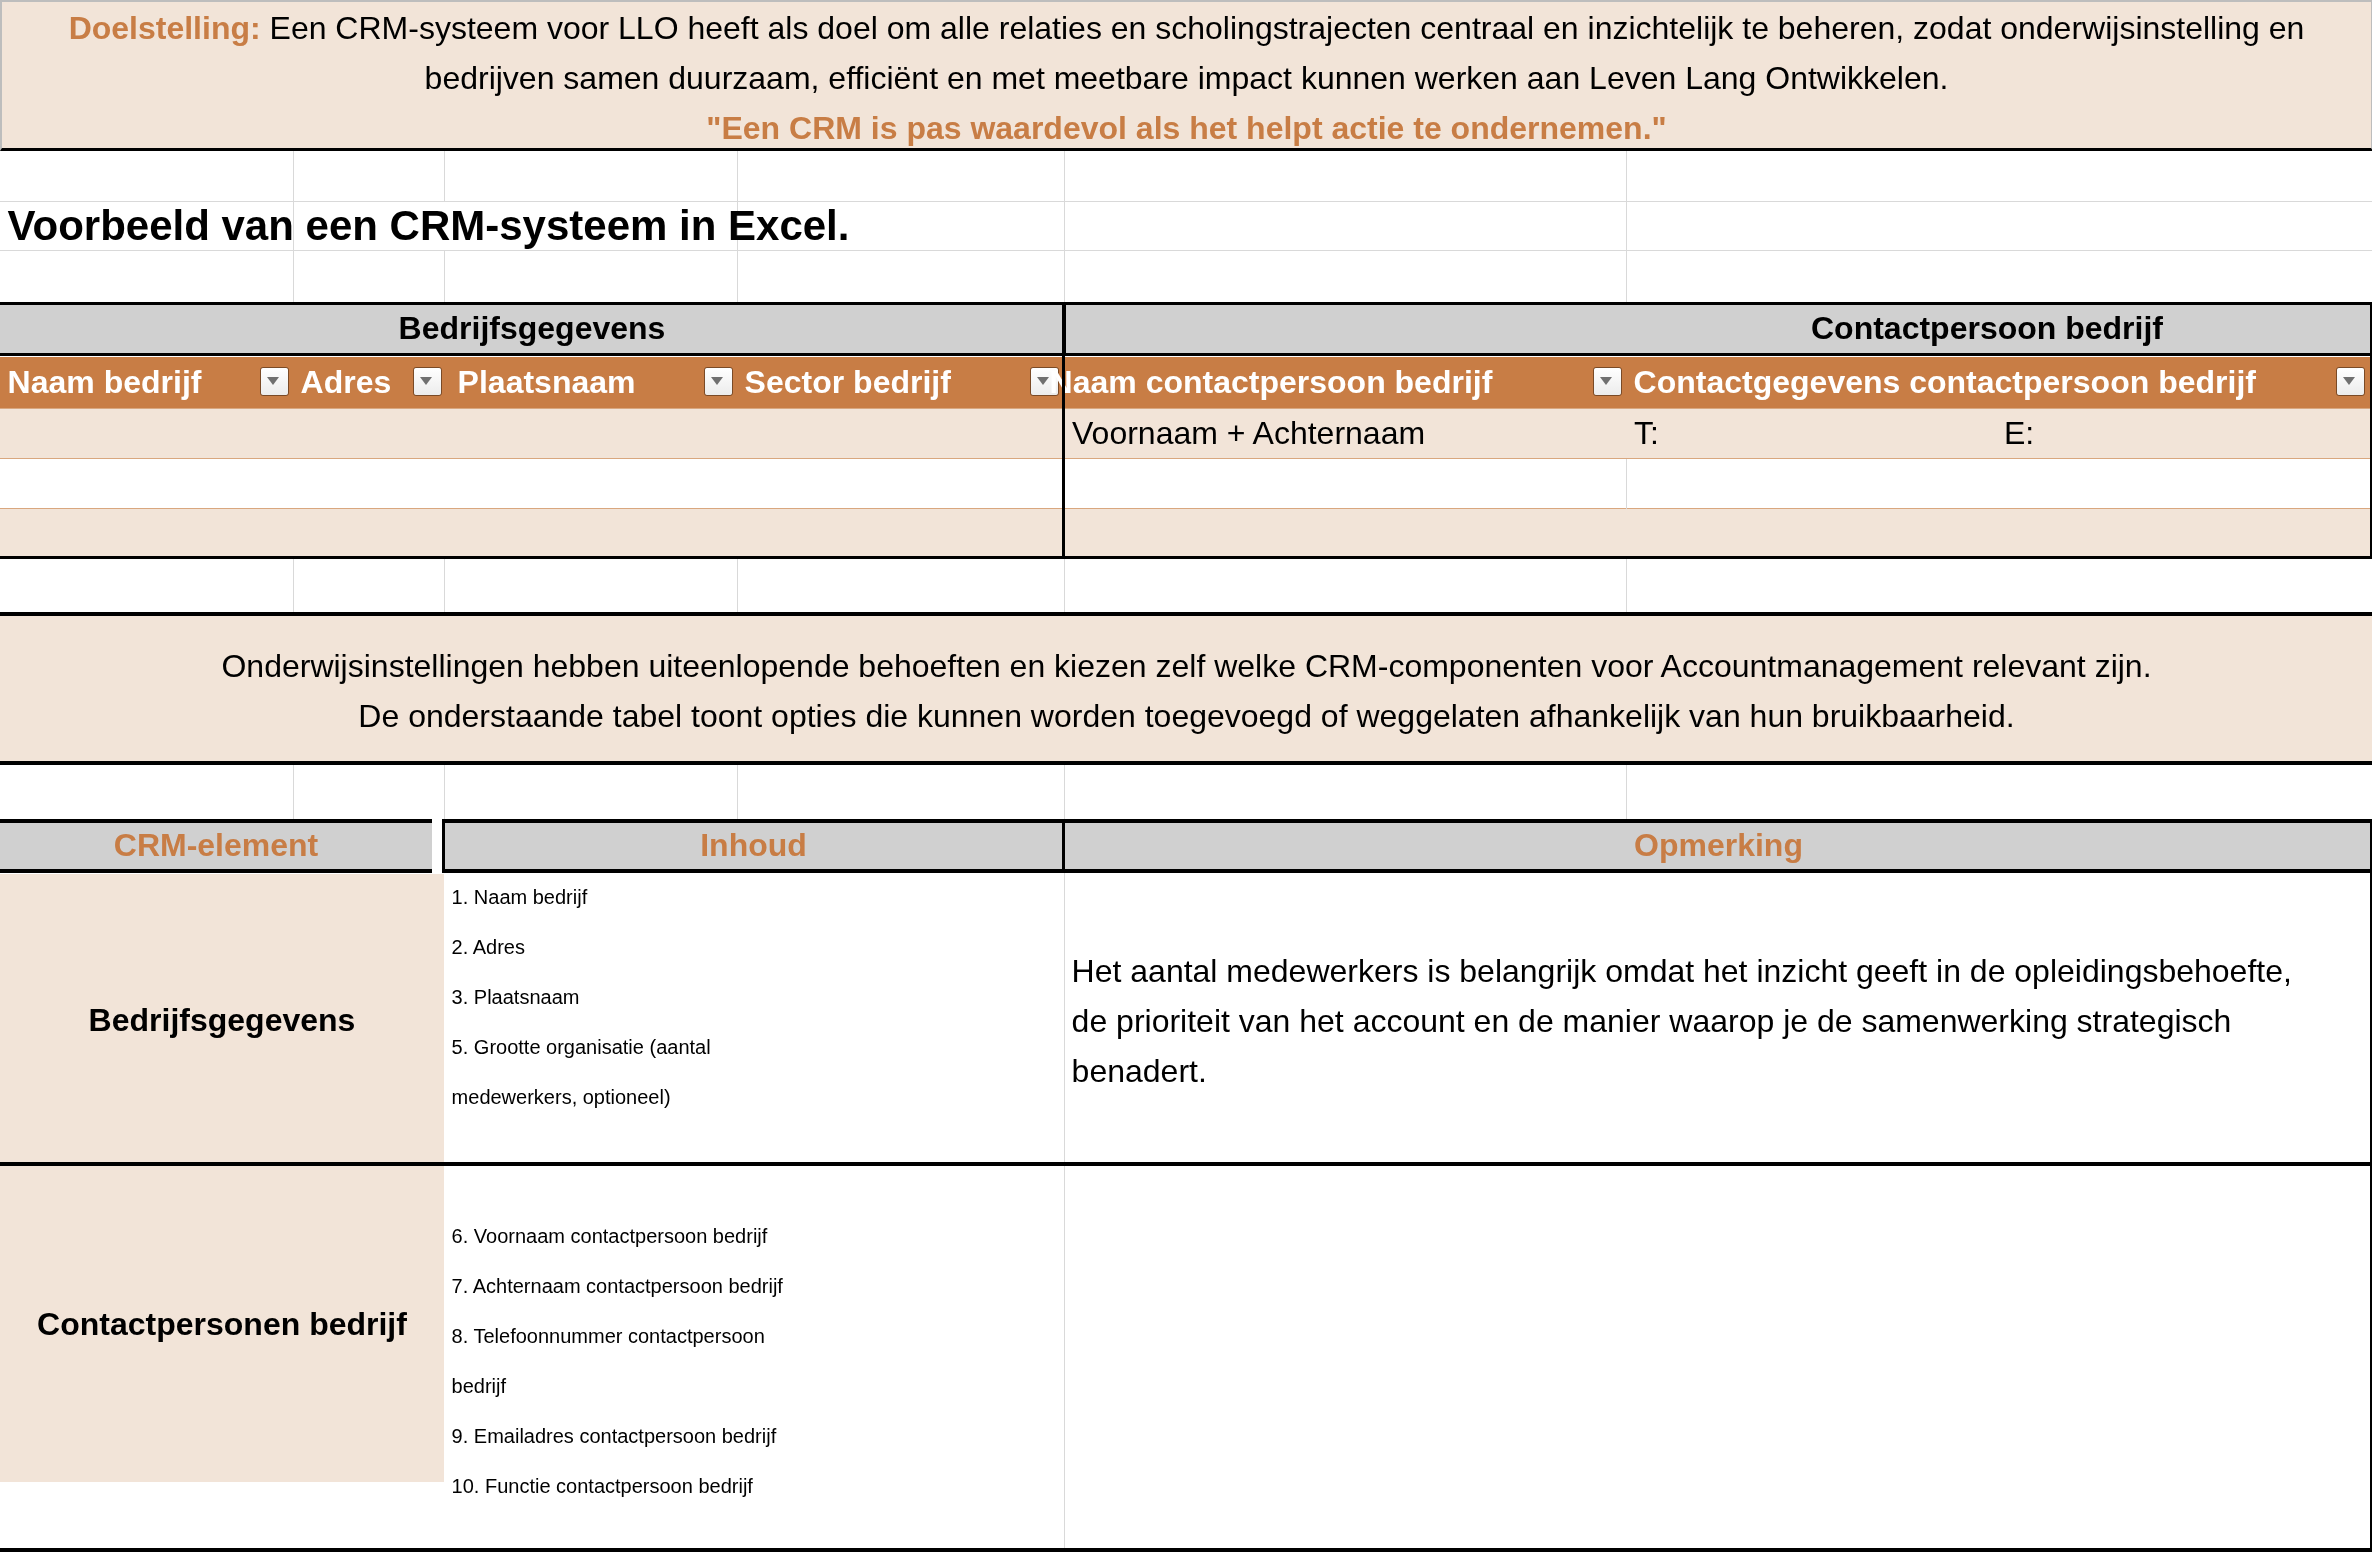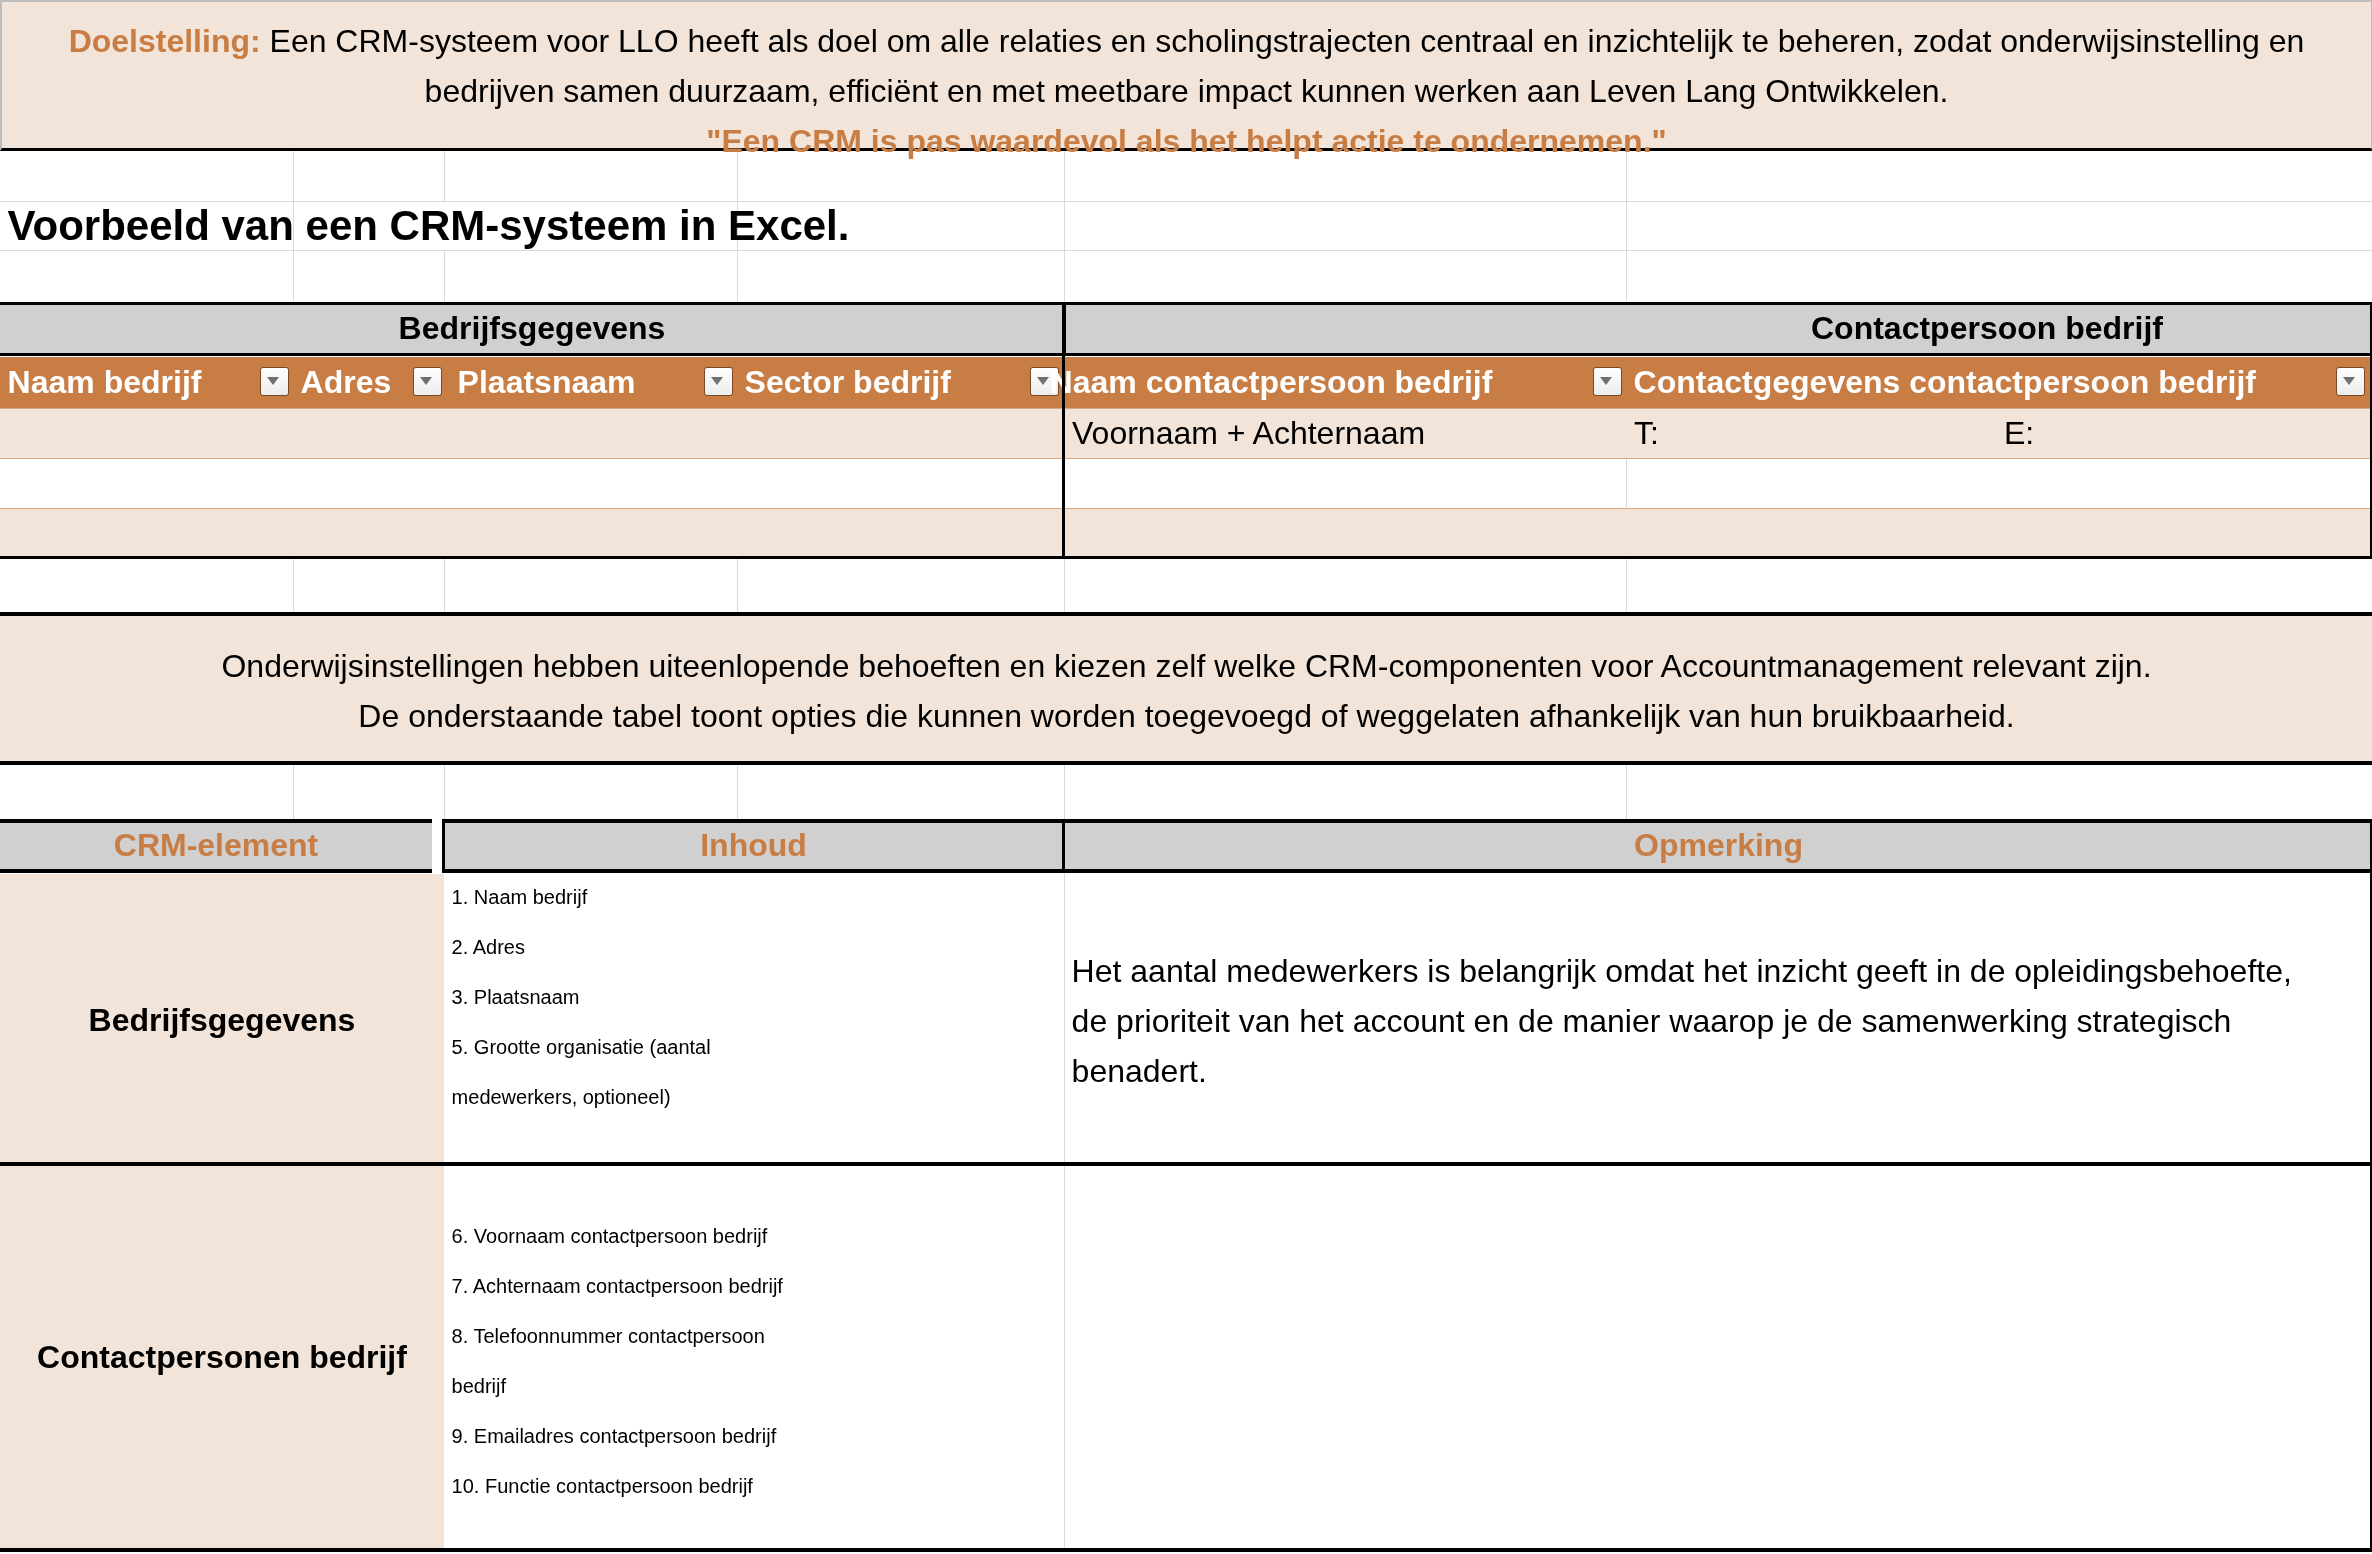--- a/index.html
+++ b/index.html
@@ -12,21 +12,21 @@
   .abs { position: absolute; box-sizing: border-box; }
   .gridline-v { position: absolute; width: 1px; background: #d9d9d9; }
   .gridline-h { position: absolute; height: 1px; background: #d9d9d9; }
 
   
   .banner {
     left: 0; top: 0; width: 2373px; height: 151px;
     background: #f2e4d8;
     border-top: 2.9px solid #bdbdbd; border-left: 2.9px solid #bdbdbd; border-right: 2.9px solid #bdbdbd;
     border-bottom: 3.8px solid #000;
-    text-align: center; font-size: 32px; line-height: 50px; padding-top: 14px;
+    text-align: center; font-size: 32px; line-height: 50px; padding-top: 1px;
   }
   .accent { color: #c87d45; font-weight: bold; }
 
   .title-text { left: 7.6px; top: 201px; height: 50px; line-height: 50px; font-size: 42px; font-weight: bold; }
 
   
   .sec-head {
     top: 302px; height: 54px; background: #d0d0d0;
     border-top: 3.8px solid #000; border-bottom: 3.8px solid #000;
     text-align: center; font-weight: bold; font-size: 32px; line-height: 46px;
@@ -185,21 +185,21 @@
   <div>3. Plaatsnaam</div>
   <div>5. Grootte organisatie (aantal</div>
   <div>medewerkers, optioneel)</div>
 </div>
 <div class="abs remark" style="left:1064px;top:946px;width:1306px;">
   <div>Het aantal medewerkers is belangrijk omdat het inzicht geeft in de opleidingsbehoefte,</div>
   <div>de prioriteit van het account en de manier waarop je de samenwerking strategisch</div>
   <div>benadert.</div>
 </div>
 
-<div class="abs el-cell" style="left:0;top:1166px;width:444px;height:382px;">
+<div class="abs el-cell" style="left:0;top:1166px;width:444px;height:316px;">
   <span>Contactpersonen bedrijf</span>
 </div>
 <div class="abs list" style="left:444px;top:1211px;width:619px;">
   <div>6. Voornaam contactpersoon bedrijf</div>
   <div>7. Achternaam contactpersoon bedrijf</div>
   <div>8. Telefoonnummer contactpersoon</div>
   <div>bedrijf</div>
   <div>9. Emailadres contactpersoon bedrijf</div>
   <div>10. Functie contactpersoon bedrijf</div>
 </div>

